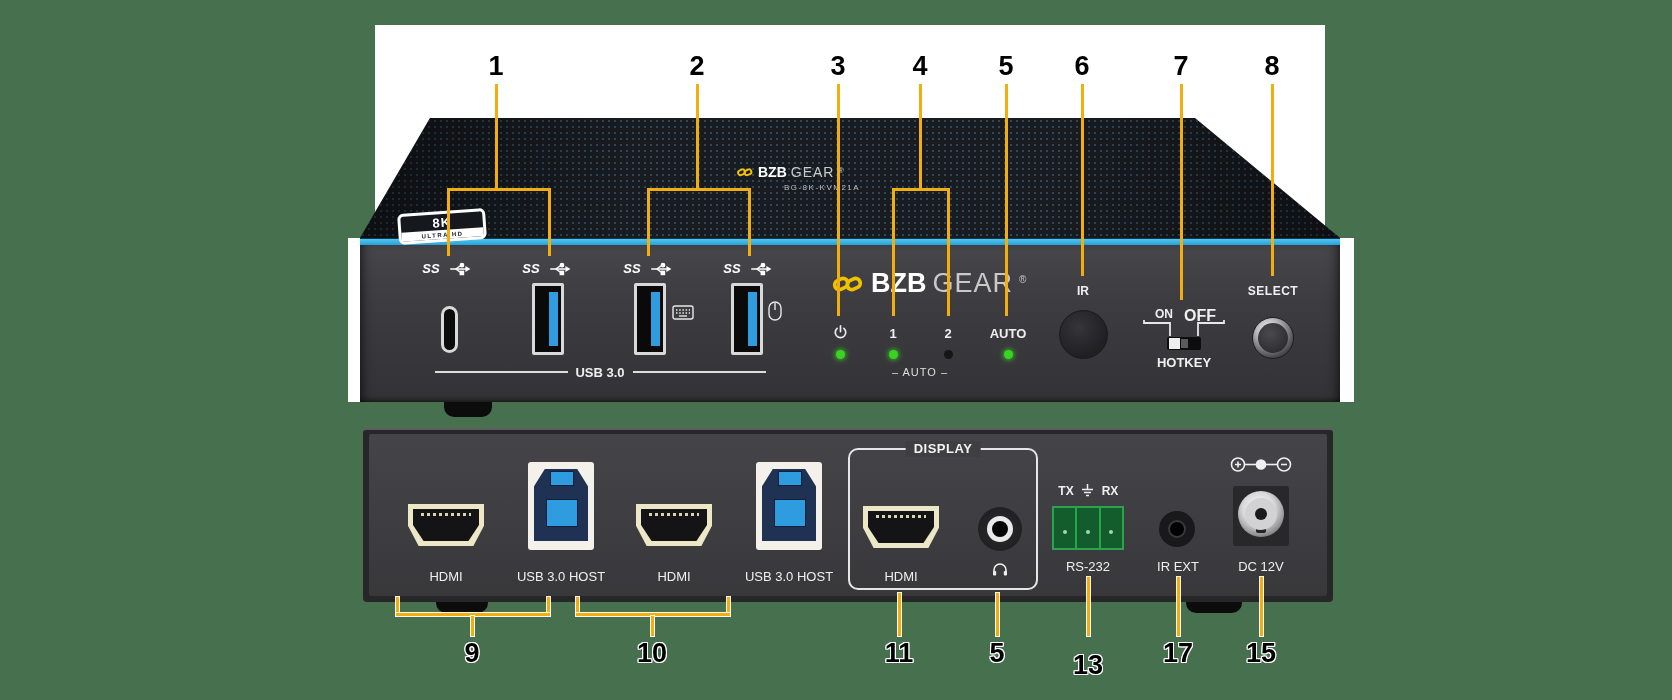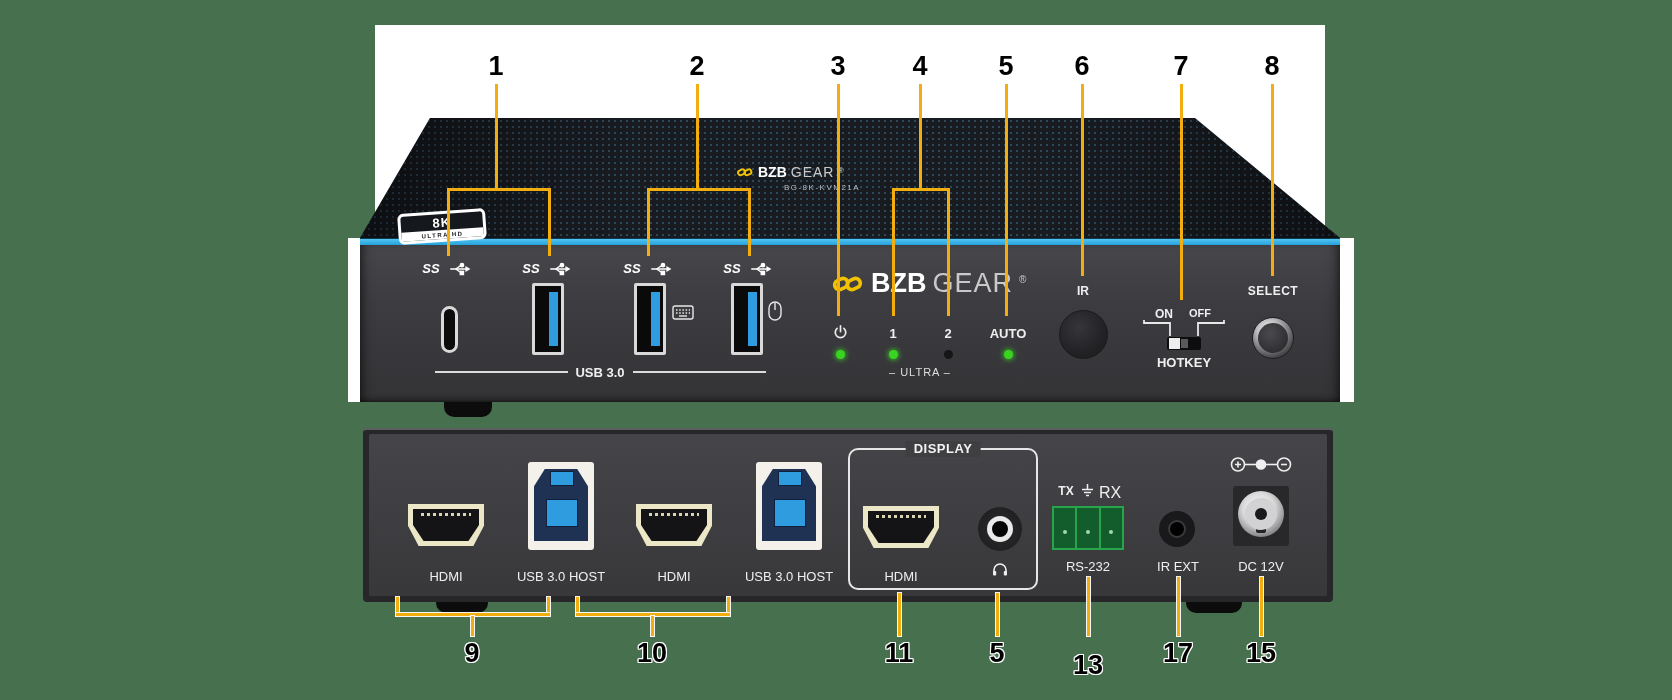--- a/index.html
+++ b/index.html
@@ -194,27 +194,27 @@
         <path d="M4.4,3.6 a5.6,5.6 0 1 0 7.2,0" stroke="#ececec" stroke-width="1.8" stroke-linecap="round" fill="none"></path>
       </svg>
   </div>
   <div class="lbl" style="left:893px;top:327px;font-size:13px;font-weight:600;">1</div>
   <div class="lbl" style="left:948px;top:327px;font-size:13px;font-weight:600;">2</div>
   <div class="lbl" style="left:1008px;top:327px;font-size:13px;font-weight:600;">AUTO</div>
   <div class="led on" style="left:836px;top:350px;"></div>
   <div class="led on" style="left:889px;top:350px;"></div>
   <div class="led off" style="left:944px;top:350px;"></div>
   <div class="led on" style="left:1004px;top:350px;"></div>
-  <div class="lbl" style="left:920px;top:367px;font-size:11px;letter-spacing:1px;color:#dedede;">– ULTRA –</div>
+  <div class="lbl" style="left:920px;top:367px;font-size:11px;letter-spacing:1px;color:#dedede;">– AUTO –</div>
 
   <div class="lbl" style="left:1083px;top:285px;font-size:12px;font-weight:700;">IR</div>
   <div class="jackring" style="left:1059px;top:310px;width:47px;height:47px;background:radial-gradient(circle at 40% 35%,#35353a,#202023 70%);border:1px solid #1a1a1c;"></div>
 
   <div class="lbl" style="left:1164px;top:308px;font-size:12px;font-weight:600;">ON</div>
-  <div class="lbl" style="left:1200px;top:308px;font-size:11px;font-weight:600;">OFF</div>
+  <div class="lbl" style="left:1200px;top:308px;font-size:16px;font-weight:600;">OFF</div>
   <div class="abs" style="left:1142px;top:320px;z-index:14;">
     <svg width="84" height="18" viewBox="0 0 84 18">
         <path d="M2,0 V3 H28 V16 M82,0 V3 H56 V16" fill="none" stroke="#e8e8e8" stroke-width="1.8"></path>
       </svg>
   </div>
   <div class="abs" style="left:1167px;top:337px;width:34px;height:13px;background:#0d0d0e;border-radius:2px;z-index:14;">
     <div class="abs" style="left:2px;top:1px;width:11px;height:11px;background:#ededed;"></div>
     <div class="abs" style="left:14px;top:2px;width:7px;height:9px;background:#5a5a5e;"></div>
   </div>
   <div class="lbl" style="left:1184px;top:356px;font-size:13px;font-weight:600;">HOTKEY</div>
@@ -279,21 +279,21 @@
   <div class="abs" style="left:1081px;top:483px;z-index:20;">
     <svg width="13" height="14" viewBox="0 0 13 14">
         <g stroke="#efefef" stroke-width="1.5" fill="none">
           <path d="M6.5,1 V6"></path>
           <path d="M1,6.5 H12"></path>
           <path d="M3,9.5 H10"></path>
           <path d="M5,12.5 H8"></path>
         </g>
       </svg>
   </div>
-  <div class="lbl" style="left:1110px;top:485px;font-size:16px;font-weight:400;">RX</div>
+  <div class="lbl" style="left:1110px;top:485px;font-size:12px;font-weight:700;">RX</div>
   <div class="abs" style="left:1052px;top:506px;width:72px;height:44px;background:#1f8c40;border:2px solid #28a44c;box-sizing:border-box;display:flex;z-index:14;">
     <div style="flex:1;border-right:2px solid #28a44c;background:#135c2b;position:relative;">
         <div style="position:absolute;left:50%;top:60%;width:4px;height:4px;background:#9fd9ae;border-radius:50%;transform:translate(-50%,-50%);"></div>
       </div>
     <div style="flex:1;border-right:2px solid #28a44c;background:#135c2b;position:relative;">
         <div style="position:absolute;left:50%;top:60%;width:4px;height:4px;background:#9fd9ae;border-radius:50%;transform:translate(-50%,-50%);"></div>
       </div>
     <div style="flex:1;background:#135c2b;position:relative;">
         <div style="position:absolute;left:50%;top:60%;width:4px;height:4px;background:#9fd9ae;border-radius:50%;transform:translate(-50%,-50%);"></div>
       </div>

